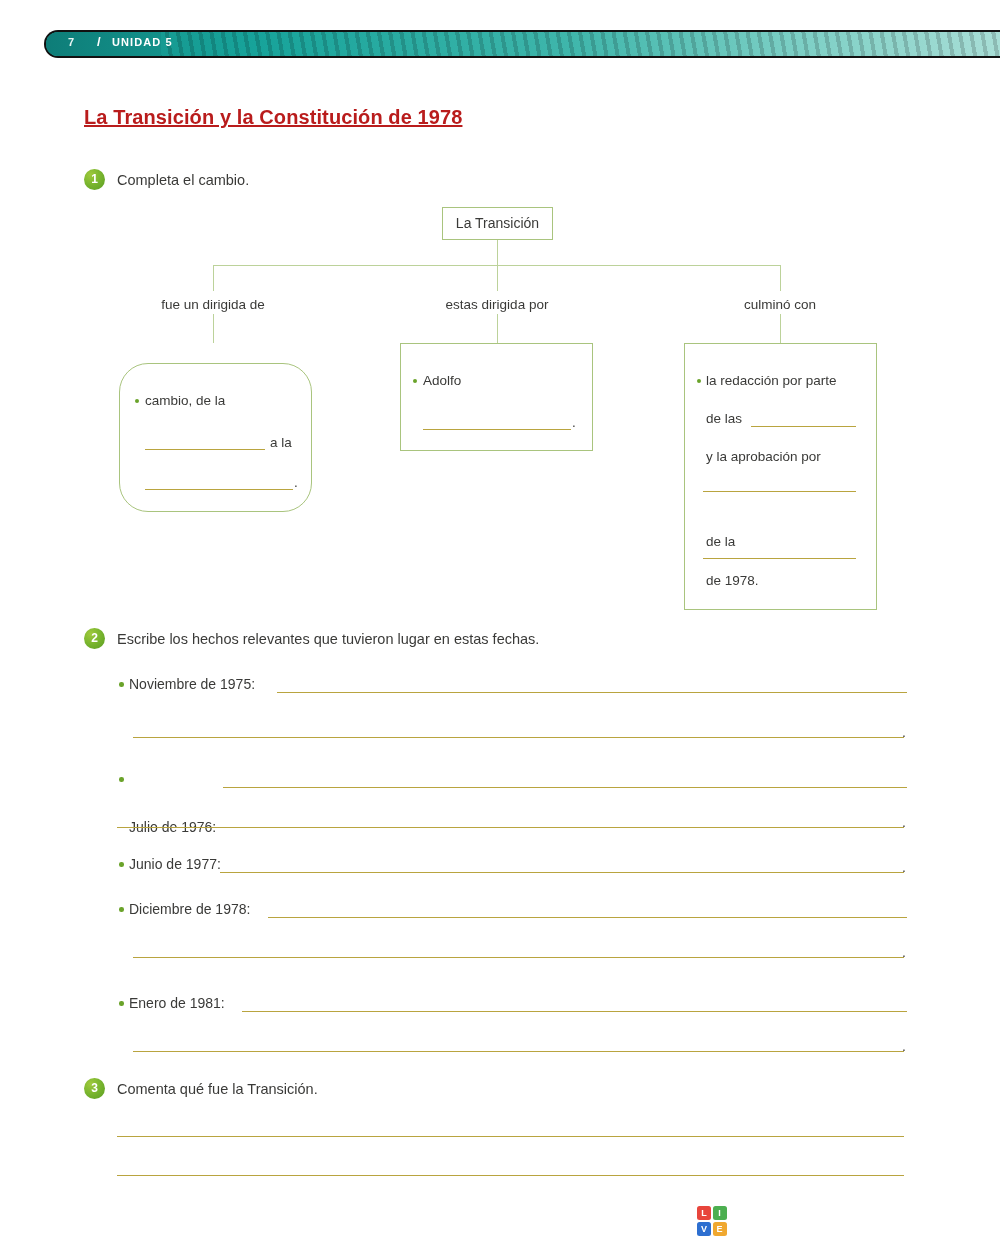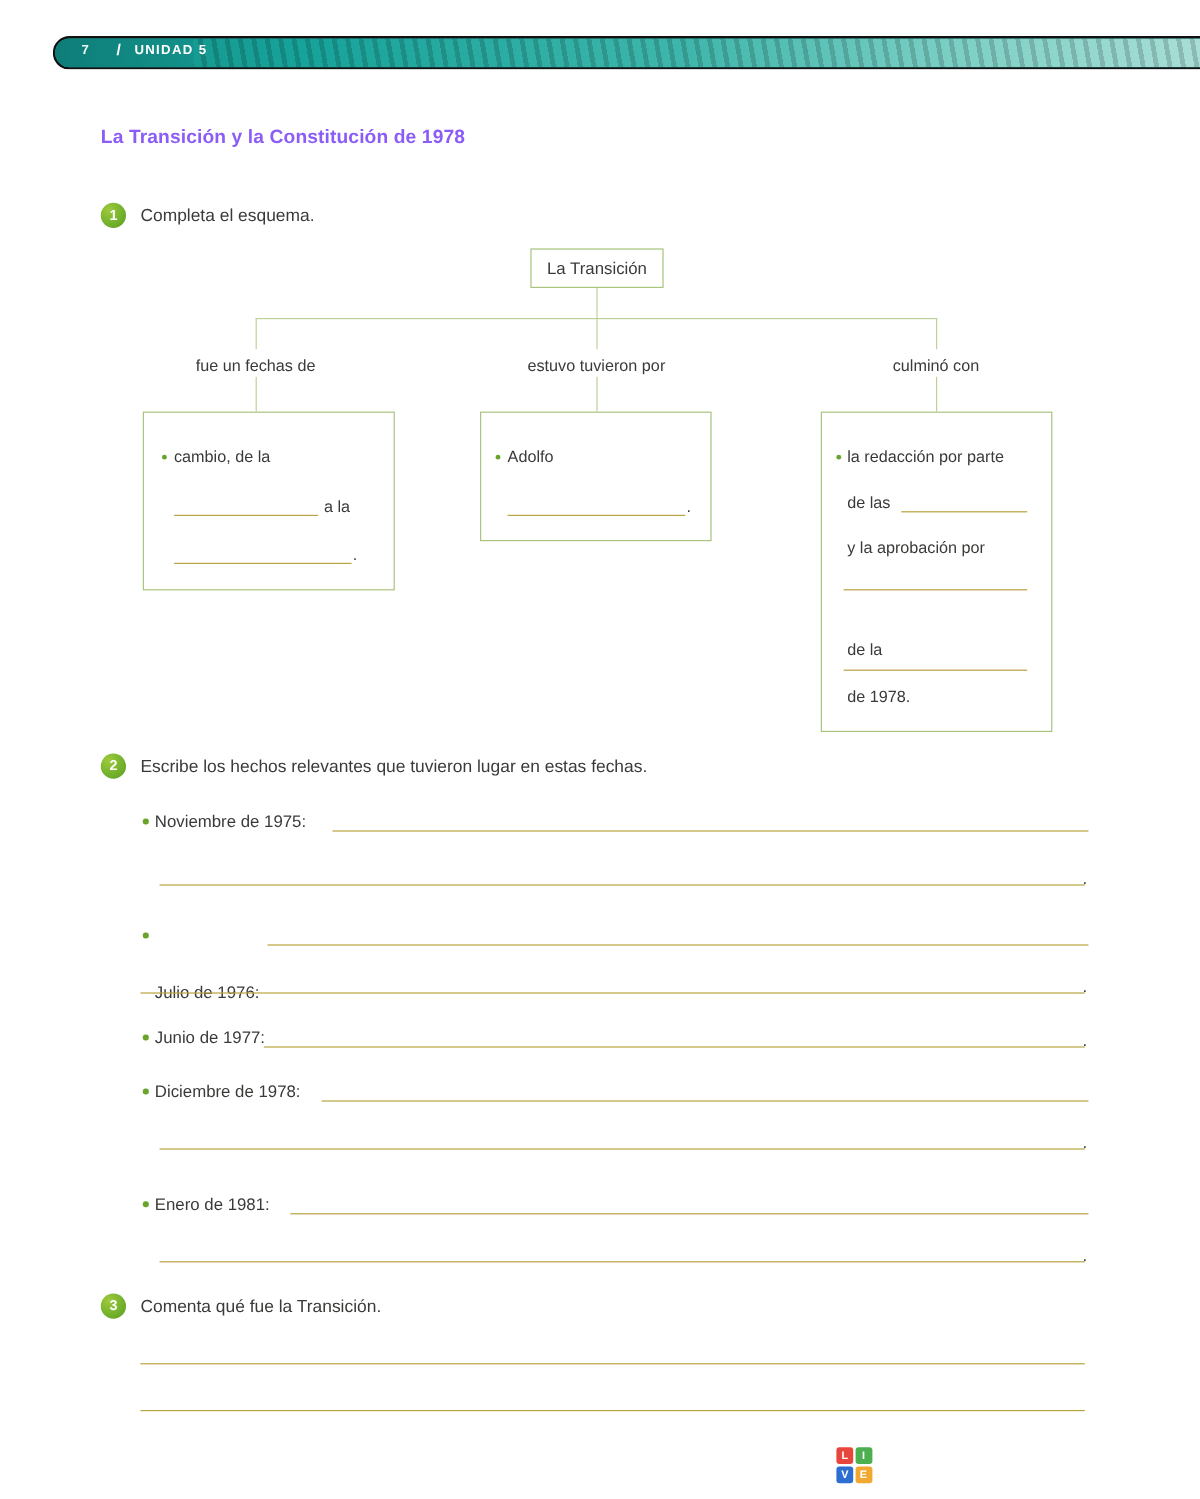--- a/index.html
+++ b/index.html
@@ -78,24 +78,25 @@
     font-weight: bold;
     color: #ffffff;
     letter-spacing: 1.1px;
   }
 
   
   .page-title {
     position: absolute;
     left: 84px;
     top: 106px;
-    font-size: 16px;
-    font-weight: bold;
-    color: #8b5cf6;
+    font-size: 20px;
+    font-weight: bold;
+    color: #b91c1c;
     letter-spacing: 0.1px;
+    text-decoration: underline;
   }
 
   
   .ex-badge {
     position: absolute;
     width: 21px;
     height: 21px;
     border-radius: 50%;
     background: radial-gradient(circle at 32% 28%, #9fc93c 0%, #79b52e 48%, #5a9c22 100%);
     color: #ffffff;
@@ -230,38 +231,38 @@
     <div class="header-left-pill"></div>
     <div class="header-page-num">7</div>
     <div class="header-slash">/</div>
     <div class="header-unit">UNIDAD 5</div>
   </div>
 </div>
 
 <div class="page-title">La Transición y la Constitución de 1978</div>
 
 <div class="ex-badge" style="left:84px; top:169px;">1</div>
-<div class="ex-text" style="left:117px; top:172px;">Completa el esquema.</div>
+<div class="ex-text" style="left:117px; top:172px;">Completa el cambio.</div>
 
 <div class="node-box node-root">La Transición</div>
 
 <div class="conn conn-v" style="left:497px; top:240px; height:26px;"></div>
 <div class="conn conn-h" style="left:213px; top:265px; width:568px;"></div>
 <div class="conn conn-v" style="left:213px; top:265px; height:26px;"></div>
 <div class="conn conn-v" style="left:497px; top:265px; height:26px;"></div>
 <div class="conn conn-v" style="left:780px; top:265px; height:26px;"></div>
 <div class="conn conn-v" style="left:213px; top:314px; height:29px;"></div>
 <div class="conn conn-v" style="left:497px; top:314px; height:29px;"></div>
 <div class="conn conn-v" style="left:780px; top:314px; height:29px;"></div>
 
-<div class="branch-label" style="left:113px; top:297px; width:200px;">fue un fechas de</div>
-<div class="branch-label" style="left:397px; top:297px; width:200px;">estuvo tuvieron por</div>
+<div class="branch-label" style="left:113px; top:297px; width:200px;">fue un dirigida de</div>
+<div class="branch-label" style="left:397px; top:297px; width:200px;">estas dirigida por</div>
 <div class="branch-label" style="left:680px; top:297px; width:200px;">culminó con</div>
 
-<div class="leaf-box" style="left:119px; top:343px; width:210px; height:149px;">
+<div class="leaf-box" style="left:119px; top:363px; width:193px; height:149px;border-radius:29px;">
   <div class="leaf-inner">
     <div class="bullet-dot" style="left:15px; top:35px;"></div>
     <div class="leaf-line-text" style="left:25px; top:29px;">cambio, de la</div>
     <div class="blank-rule" style="left:25px; top:85px; width:120px;"></div>
     <div class="leaf-line-text" style="left:150px; top:71px;">a la</div>
     <div class="blank-rule" style="left:25px; top:125px; width:148px;"></div>
     <div class="period" style="left:174px; top:111px;">.</div>
   </div>
 </div>
 

